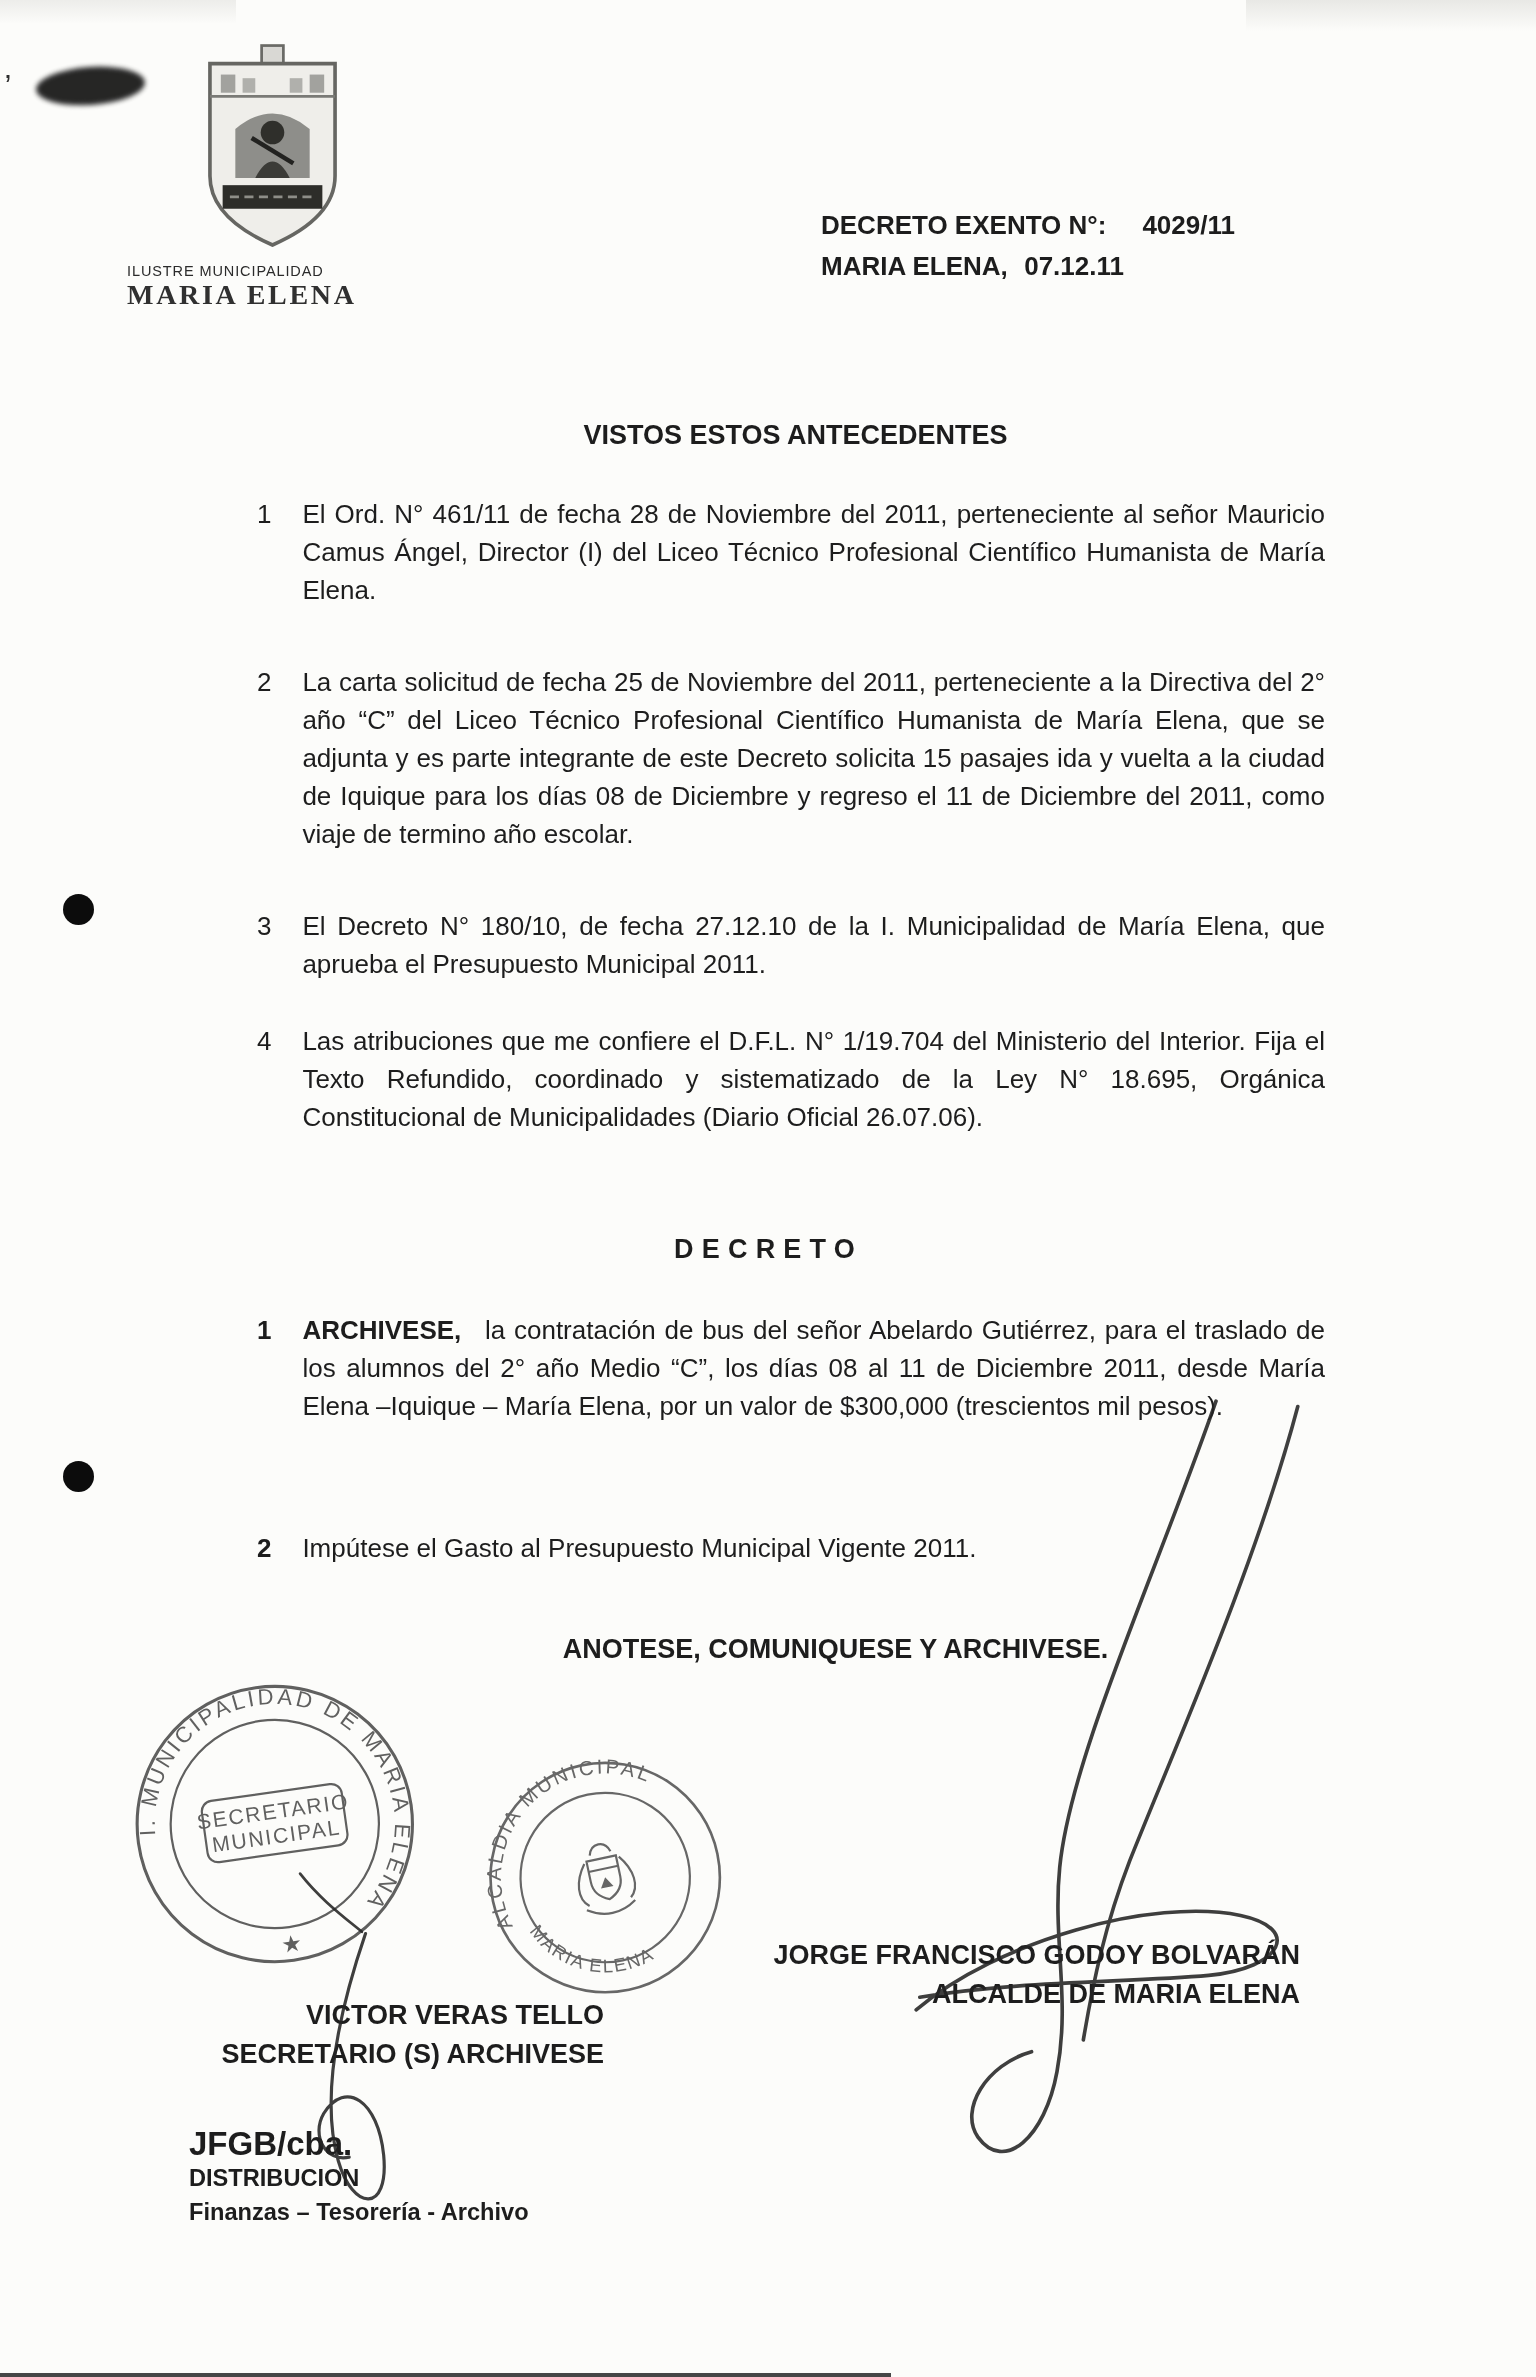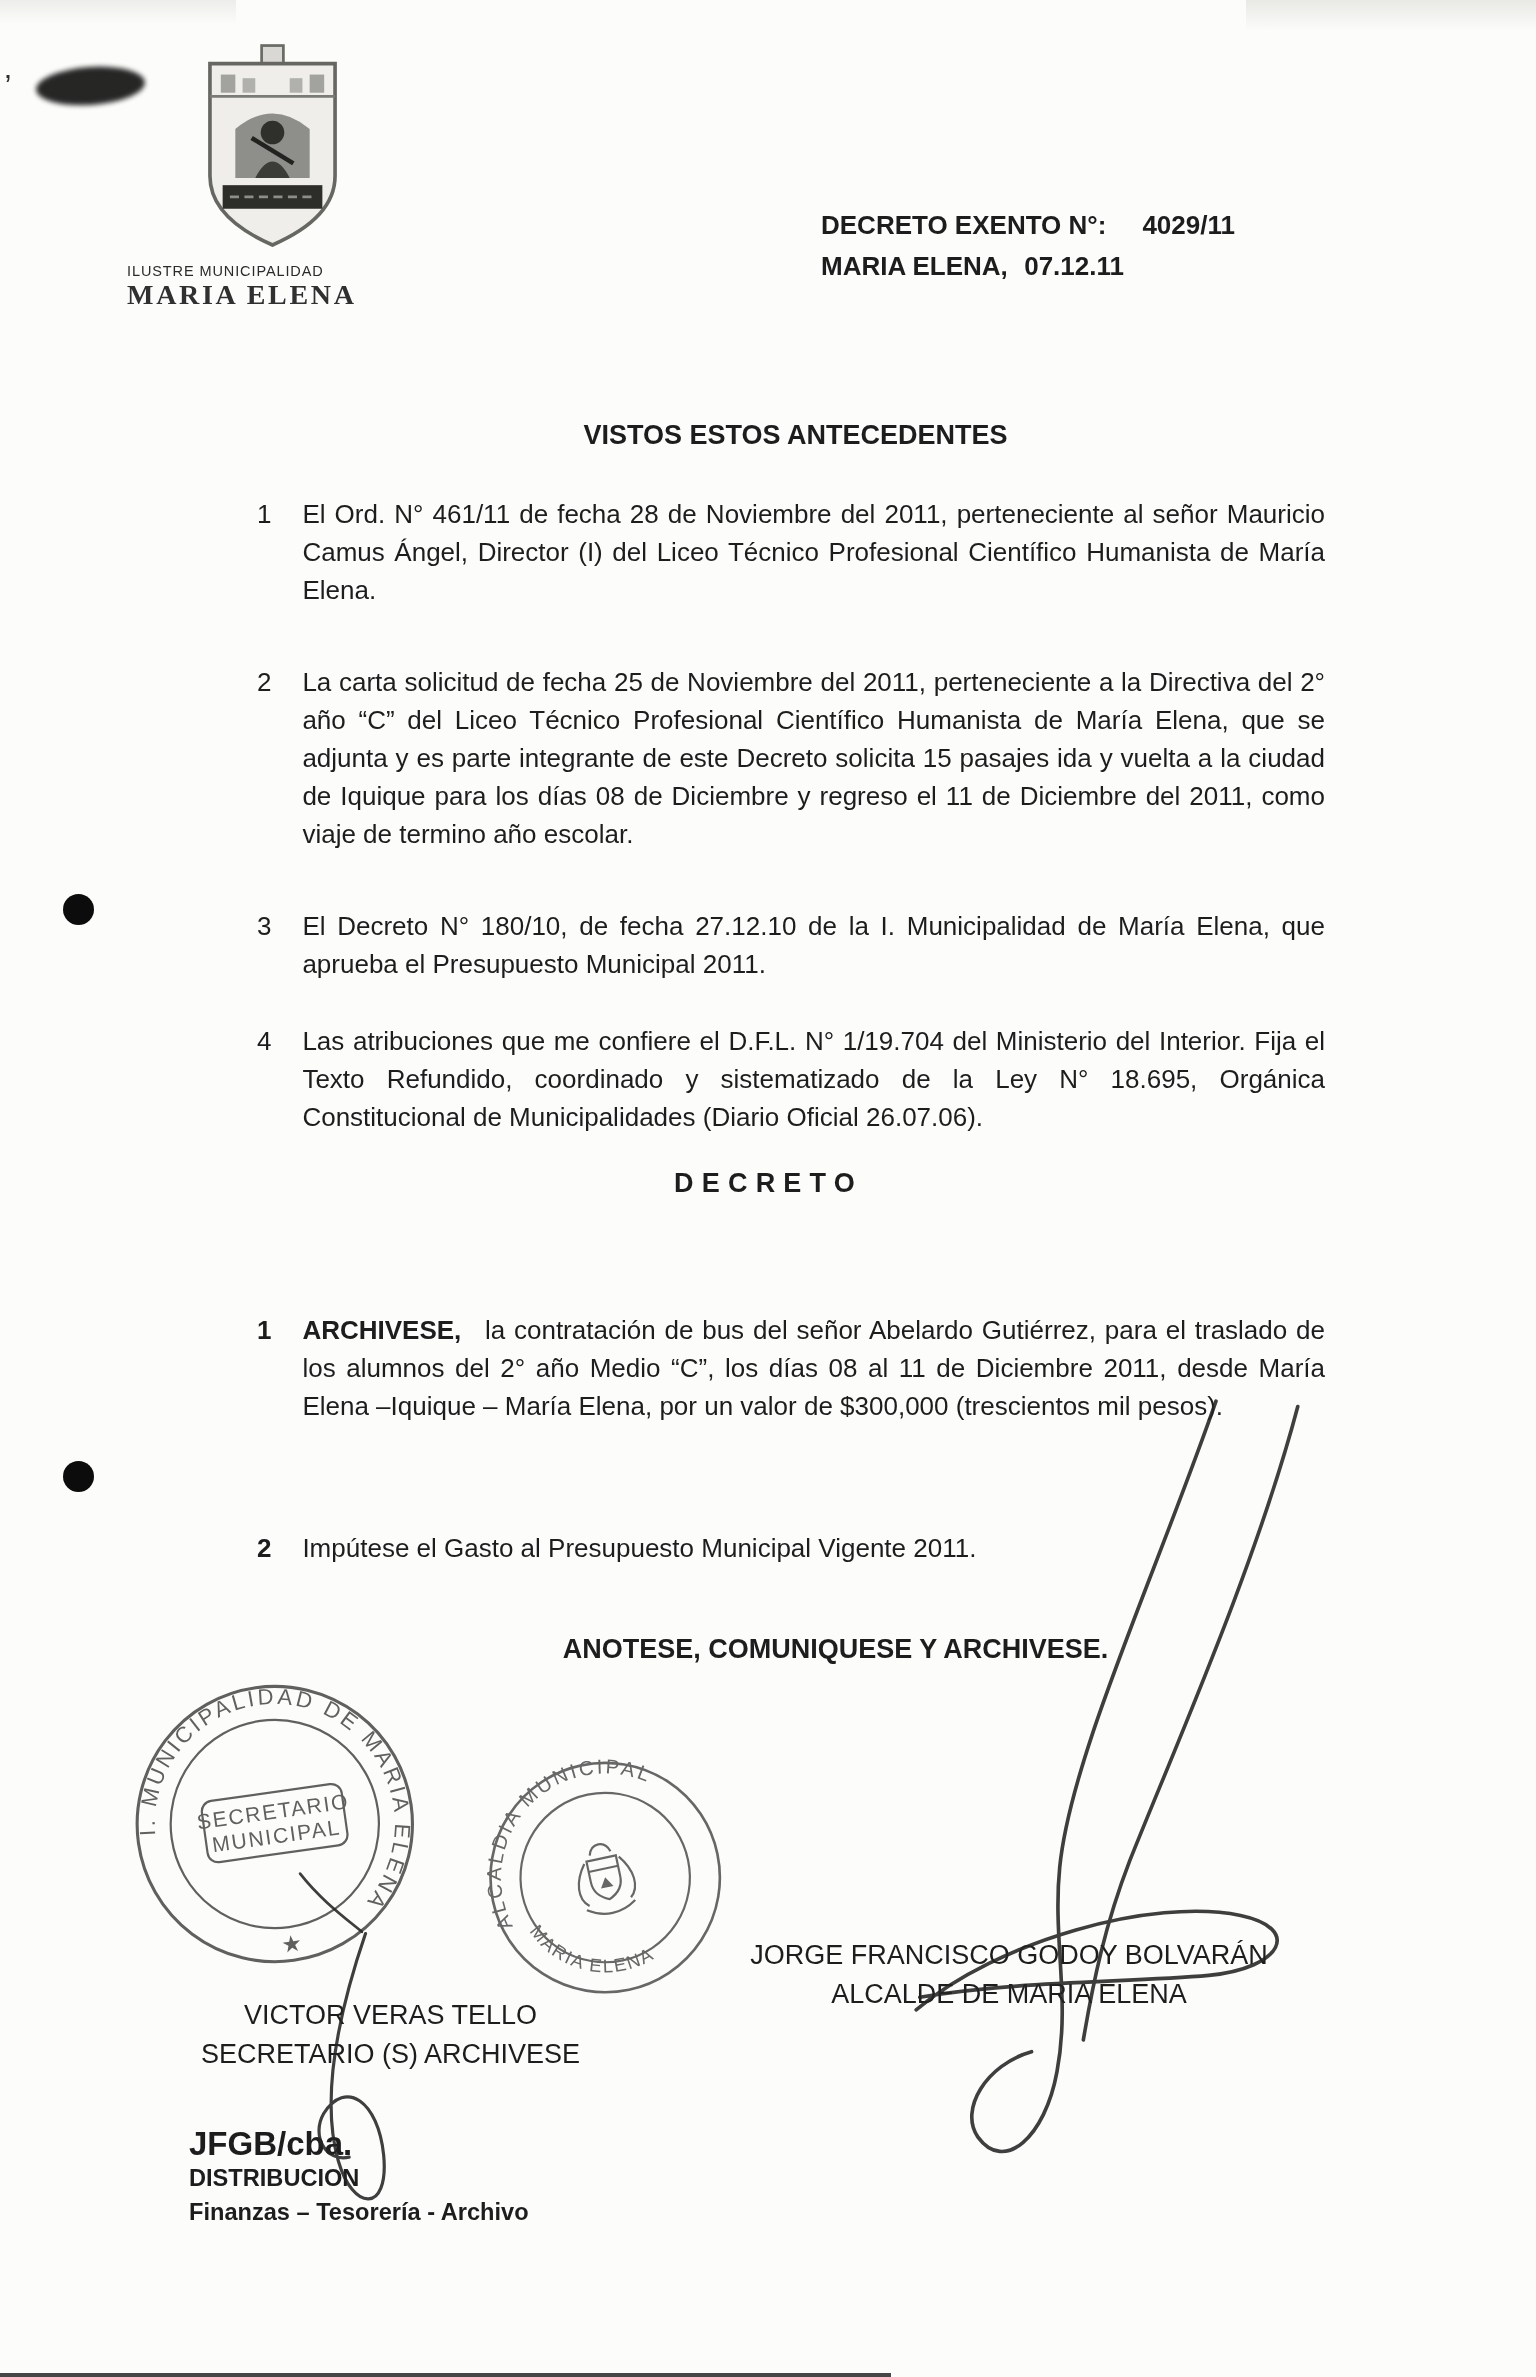--- a/index.html
+++ b/index.html
@@ -30,31 +30,31 @@
   .logo-cap2{font-family:"Liberation Serif", serif;font-weight:bold;font-size:28px;
     letter-spacing:2.7px;color:#303030;}
   .hdr-right{position:absolute;left:821px;top:205px;font-weight:bold;font-size:26px;line-height:41px;}
   .hdr-right .gapL{margin-left:36px;}
   .hdr-right .gapS{margin-left:16.4px;}
 
   
   .center-title{position:absolute;left:0;width:1537px;text-align:center;
     font-weight:bold;font-size:27px;}
   .vistos-title{top:420px;padding-left:27px;}
-  .decreto-title{top:1168px;letter-spacing:8.2px;}
+  .decreto-title{top:1234px;letter-spacing:8.2px;}
   .closing-line{top:1634px;padding-left:67px;}
 
   .item{position:absolute;left:257px;width:1068px;display:flex;font-size:26px;line-height:38px;}
   .item .num{width:29px;flex:none;}
   .item .txt{flex:1;margin-left:16.4px;text-align:justify;}
   .item .lead{font-weight:bold;margin-right:23.6px;}
   .item.bold-num .num{font-weight:bold;}
 
   
-  .sig-block{position:absolute;text-align:center;font-weight:normal;font-size:27px;line-height:39px;}
+  .sig-block{position:absolute;text-align:right;font-weight:bold;font-size:27px;line-height:39px;}
   .sig-mayor{left:718px;top:1936px;width:582px;}
   .sig-secretary{left:177px;top:1996px;width:427px;}
   .footer{position:absolute;left:189px;top:2127px;font-size:23.6px;line-height:34px;}
   .footer .f1{font-weight:bold;font-size:33px;}
   .footer .f2{font-weight:bold;}
   .footer .f3{font-weight:bold;text-align:right;}
 
   
   .stamp{position:absolute;opacity:.82;}
   .stamp-secretary{left:125px;top:1674px;transform:rotate(-8deg);}

